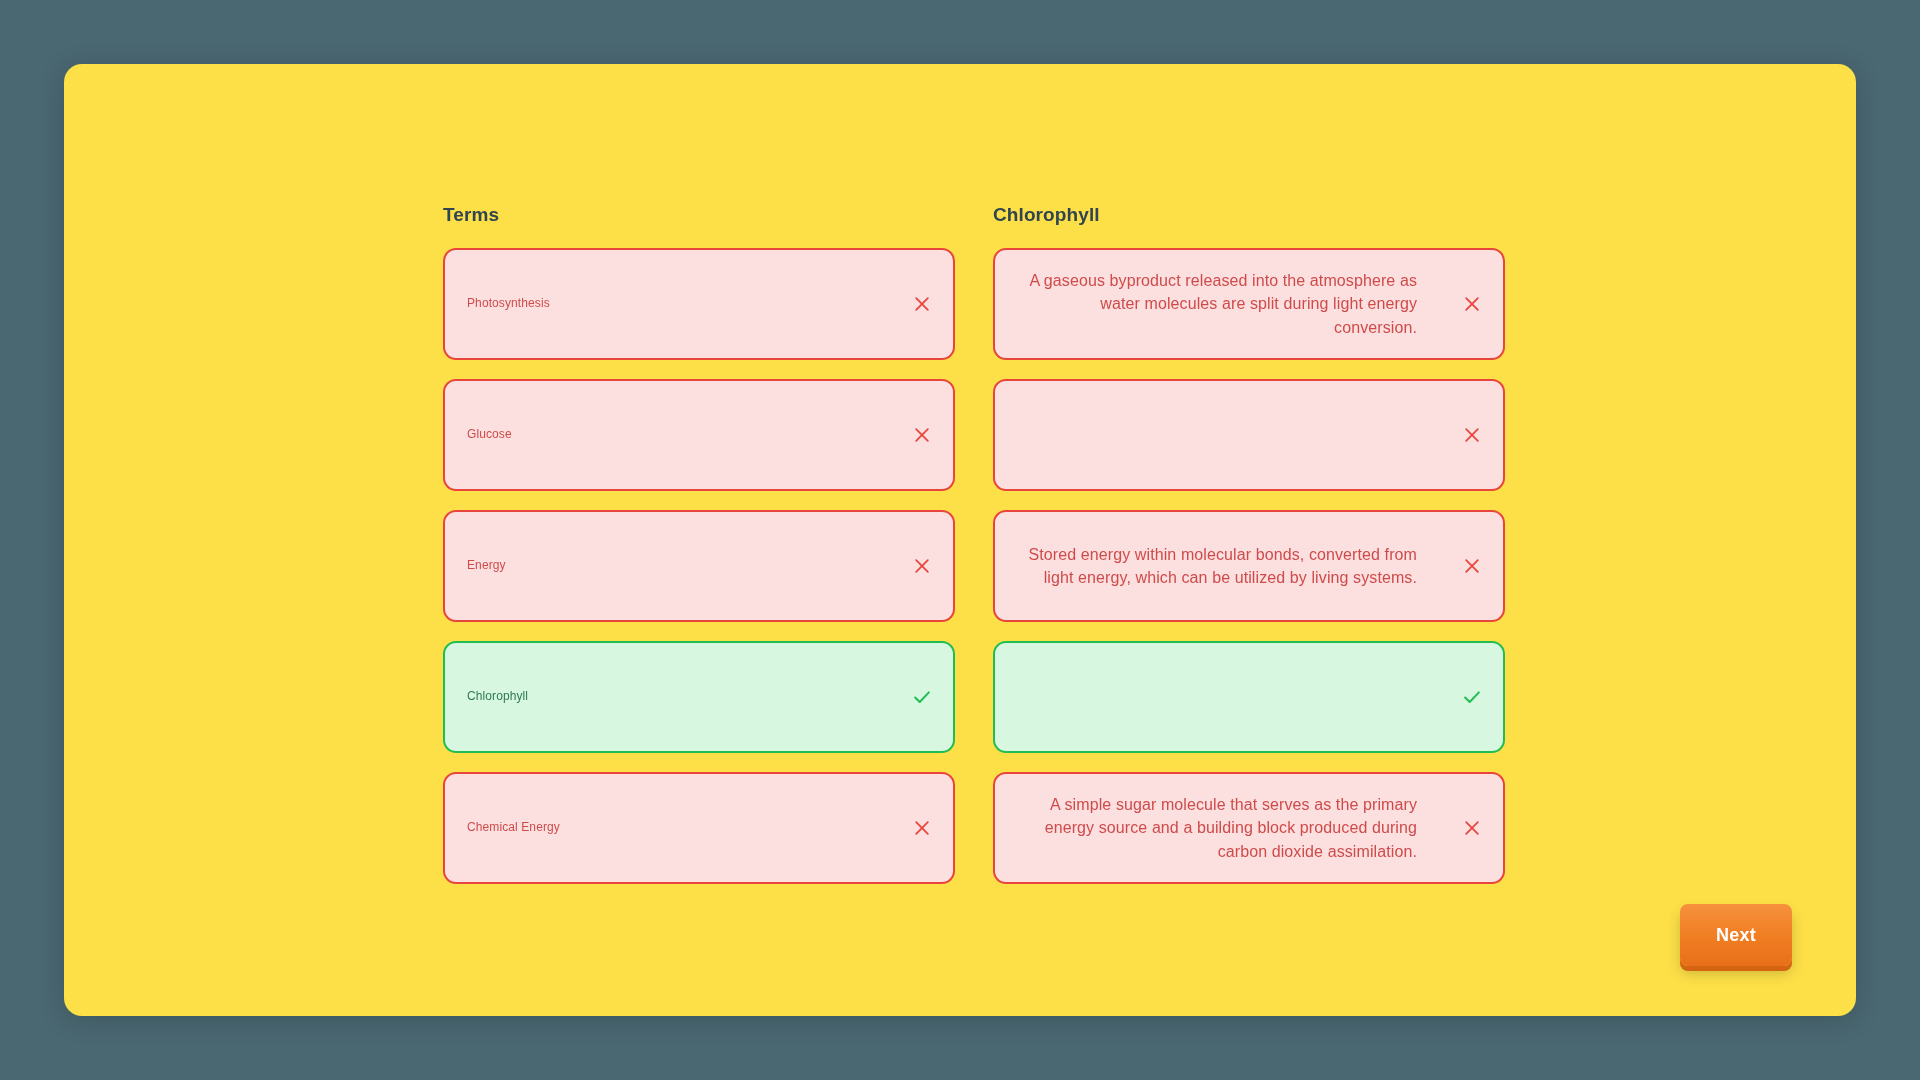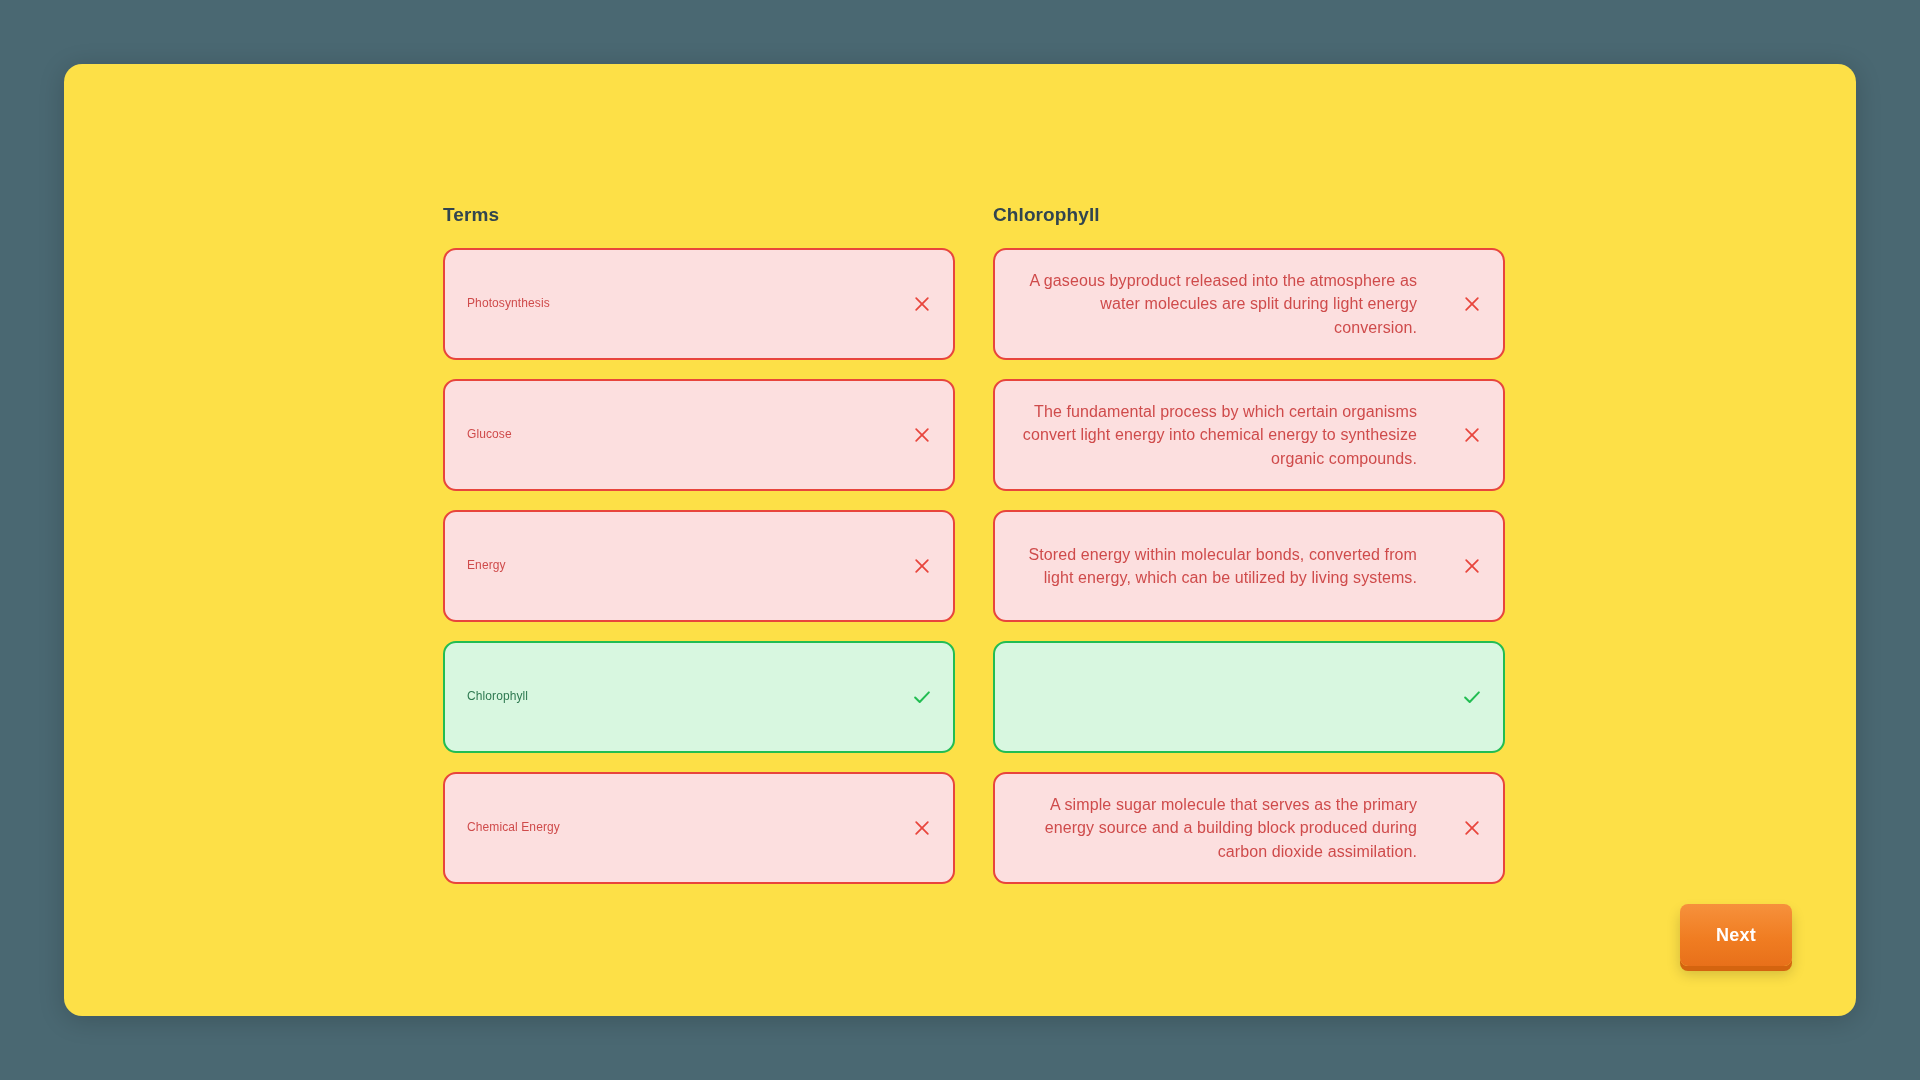--- a/index.html
+++ b/index.html
@@ -187,21 +187,20 @@
           <div class="card def wrong def-card">
             <span class="label">A gaseous byproduct released into the atmosphere as water molecules are split during light energy conversion.</span>
             <span class="status-icon">
               <svg width="20" height="20" viewBox="0 0 24 24" fill="none" stroke="#e8453c" stroke-width="2.1" stroke-linecap="round" stroke-linejoin="round">
                 <line x1="5" y1="5" x2="19" y2="19"></line>
                 <line x1="19" y1="5" x2="5" y2="19"></line>
               </svg>
             </span>
           </div>
           <div class="card def wrong def-card">
-            <span class="label">The fundamental process by which certain organisms convert light energy into chemical energy to synthesize organic compounds.</span>
             <span class="status-icon">
               <svg width="20" height="20" viewBox="0 0 24 24" fill="none" stroke="#e8453c" stroke-width="2.1" stroke-linecap="round" stroke-linejoin="round">
                 <line x1="5" y1="5" x2="19" y2="19"></line>
                 <line x1="19" y1="5" x2="5" y2="19"></line>
               </svg>
             </span>
           </div>
           <div class="card def wrong def-card">
             <span class="label">Stored energy within molecular bonds, converted from light energy, which can be utilized by living systems.</span>
             <span class="status-icon">

